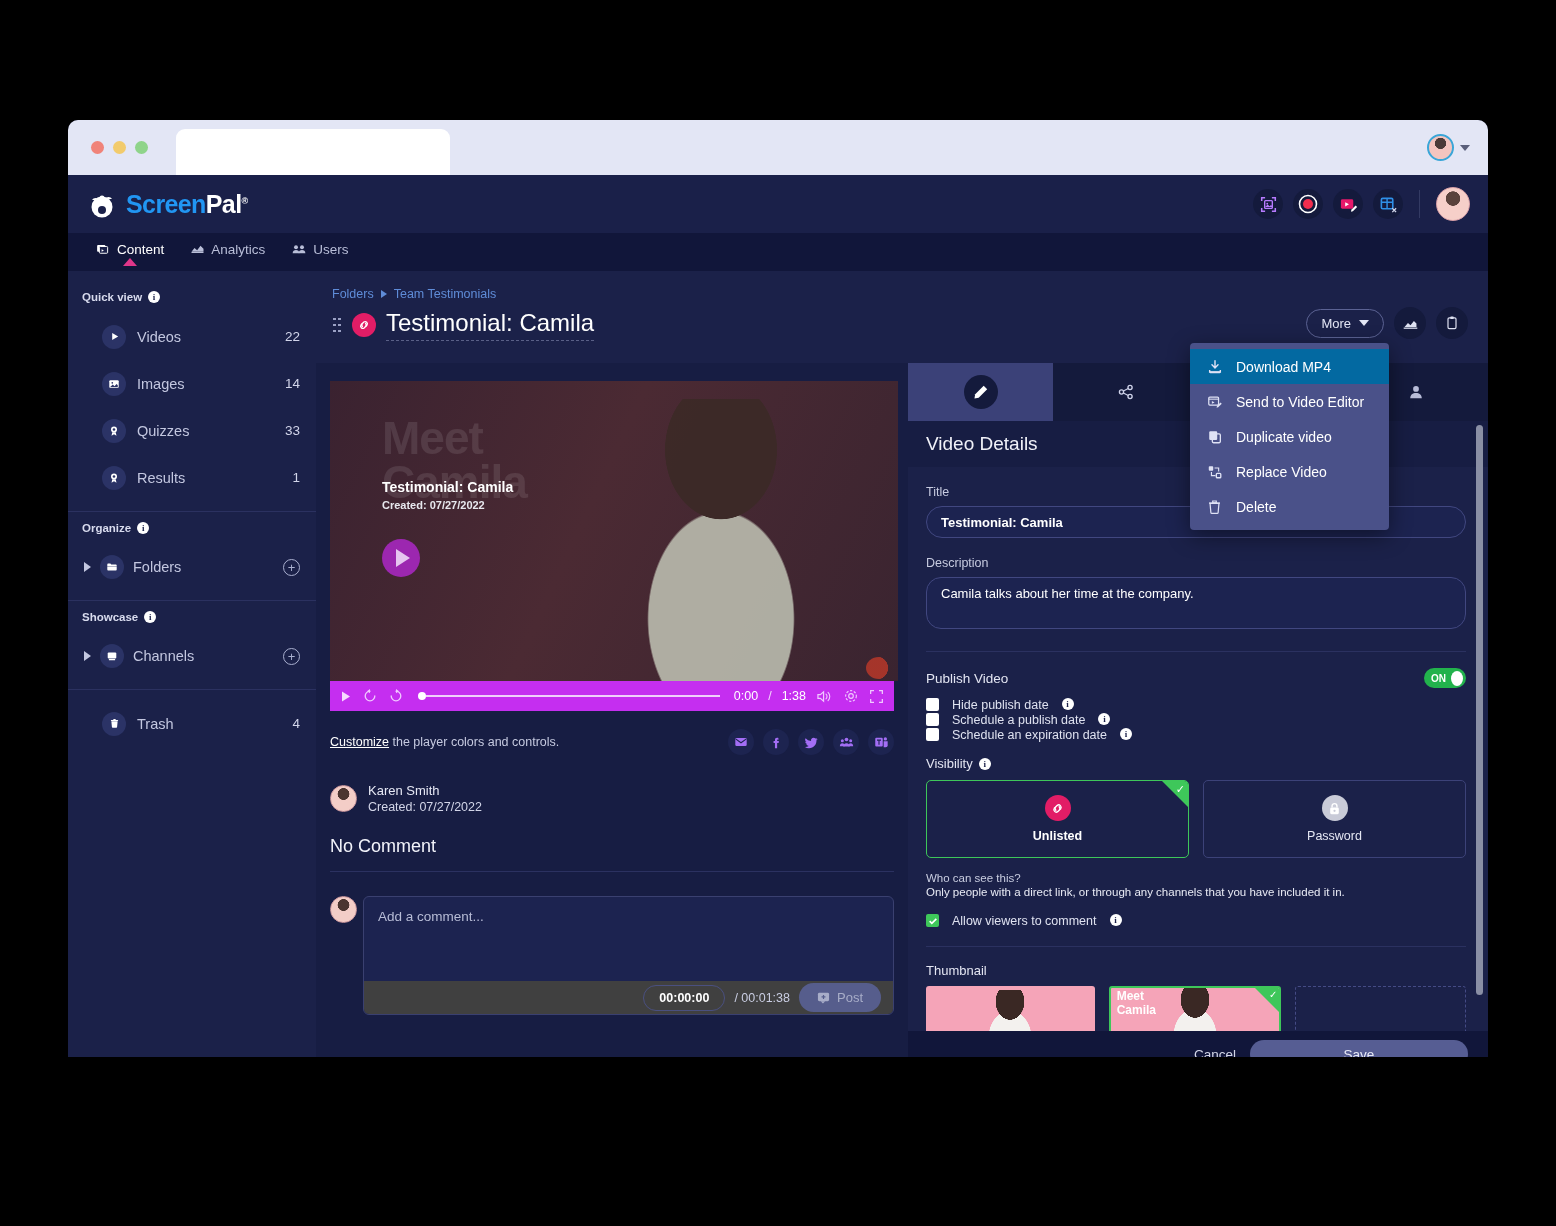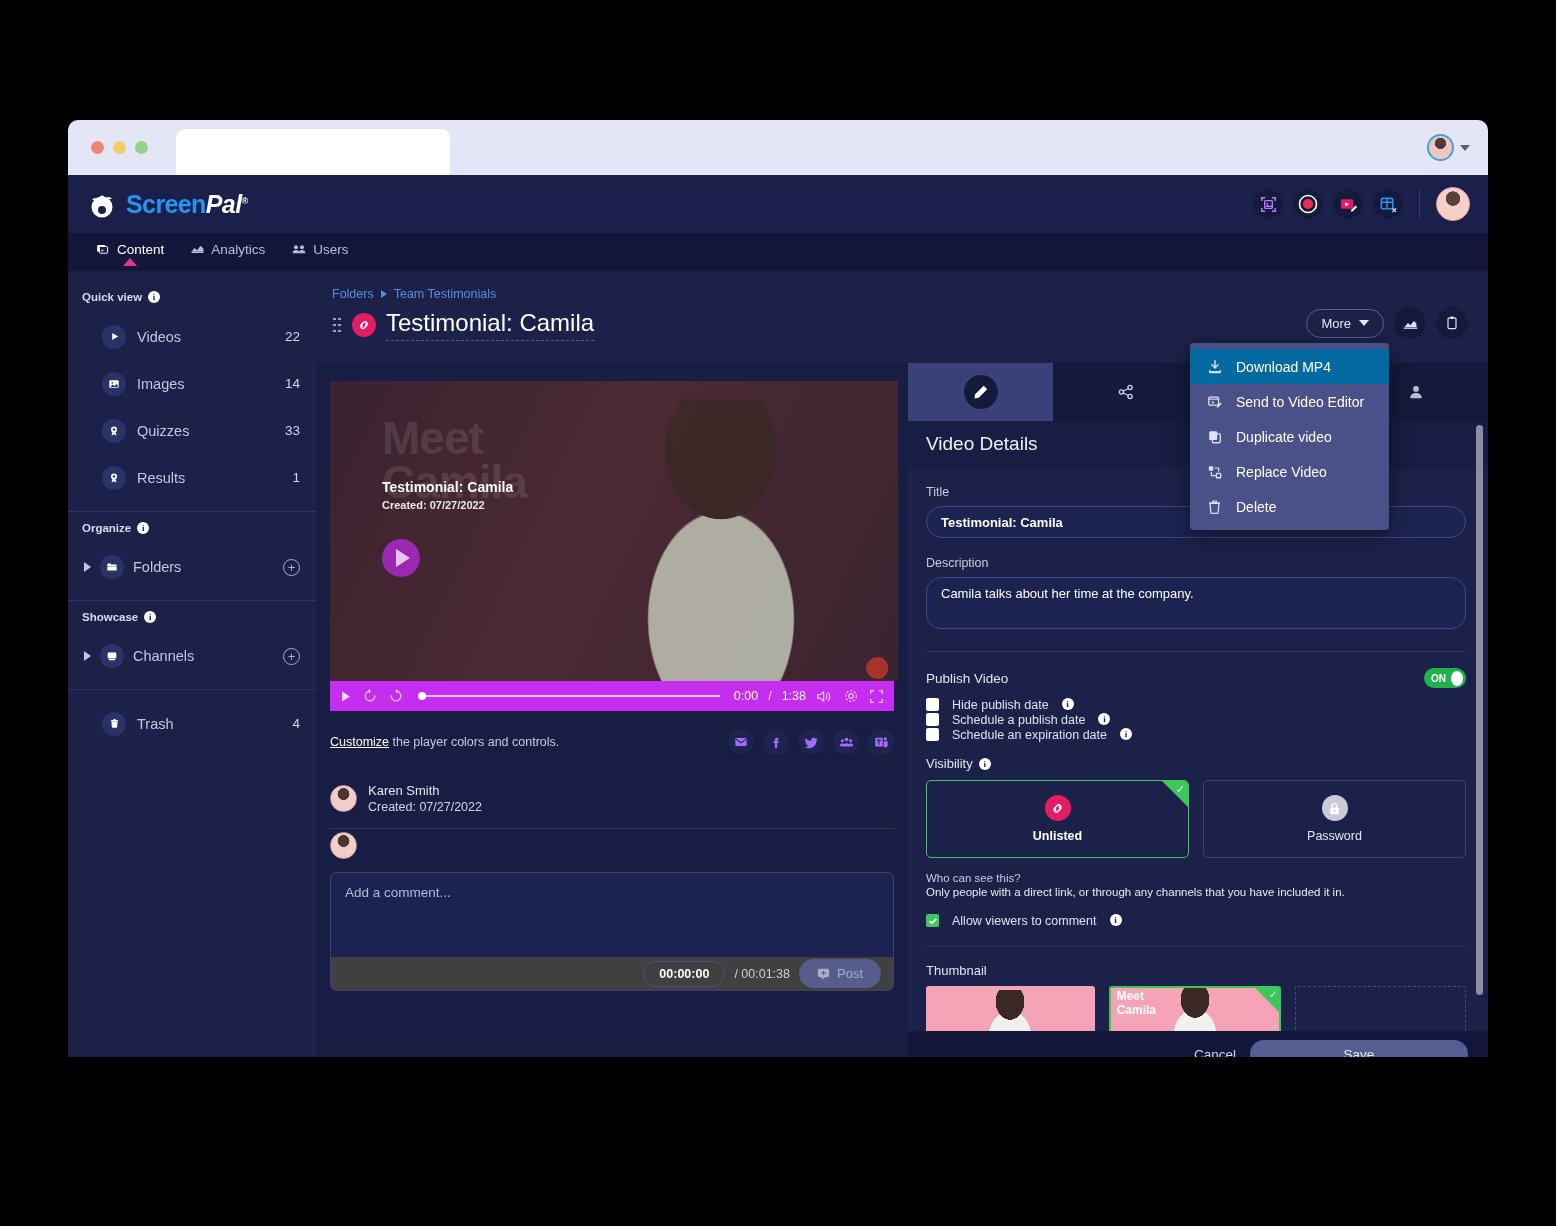--- a/index.html
+++ b/index.html
@@ -55,21 +55,21 @@
     display: flex; align-items: center;
     padding: 0 18px 0 18px;
     position: relative;
   }
   .logo-wrap { display: flex; align-items: center; gap: 8px; margin-left: 0; }
   .logo-mark { width: 32px; height: 32px; position: relative; }
   .logo-text {
     font-size: 25px; font-weight: bold; letter-spacing: -0.6px;
   }
   .logo-text .s1 { color: #2196f3; }
-  .logo-text .s2 { color: #ffffff; font-style: italic; }
+  .logo-text .s2 { color: #ffffff; }
   .logo-reg { font-size: 9px; color: #fff; vertical-align: super; }
   .header-icons {
     margin-left: auto; display: flex; align-items: center; gap: 10px;
   }
   .hicon {
     width: 30px; height: 30px; border-radius: 50%;
     background: #141a3c;
     display: flex; align-items: center; justify-content: center;
   }
   .hdivider { width: 1px; height: 28px; background: #333a63; margin: 0 6px; }
@@ -257,21 +257,21 @@
   .author-row { display: flex; align-items: center; gap: 11px; margin-top: 24px; }
   .av-sm {
     width: 27px; height: 27px; border-radius: 50%;
     background: radial-gradient(circle at 50% 32%, #4b3530 0 27%, #f3cdc7 29% 100%);
     border: 1px solid #cf9aa0; flex: 0 0 27px;
   }
   .author-name { font-size: 13px; color: #e6e8f5; }
   .author-date { font-size: 12.5px; color: #d2d5e8; margin-top: 2px; }
   .no-comment { font-size: 18px; color: #f2f3fa; margin-top: 22px; }
   .comment-divider { height: 1px; background: #2b3160; margin-top: 14px; }
-  .comment-row { display: flex; gap: 13px; margin-top: 3px; flex-direction: column; }
+  .comment-row { display: flex; gap: 6px; margin-top: 24px; }
   .comment-box {
     flex: 1; border: 1px solid #3a4070; border-radius: 6px; overflow: hidden;
     background: #1c2350;
   }
   .comment-area {
     height: 84px; padding: 12px 14px; color: #b7bcd6; font-size: 13.5px;
   }
   .comment-foot {
     background: #404040; display: flex; align-items: center; justify-content: flex-end;
     gap: 9px; padding: 2px 12px;
@@ -771,20 +771,21 @@
           </div>
 
           <div class="author-row">
             <div class="av-sm"></div>
             <div>
               <div class="author-name">Karen Smith</div>
               <div class="author-date">Created: 07/27/2022</div>
             </div>
           </div>
 
+          <div class="no-comment">No Comment</div>
           <div class="comment-divider"></div>
 
           <div class="comment-row">
             <div class="av-sm"></div>
             <div class="comment-box">
               <div class="comment-area">Add a comment...</div>
               <div class="comment-foot">
                 <span class="tc-pill">00:00:00</span>
                 <span class="tc-total">/ 00:01:38</span>
                 <span class="post-btn">

